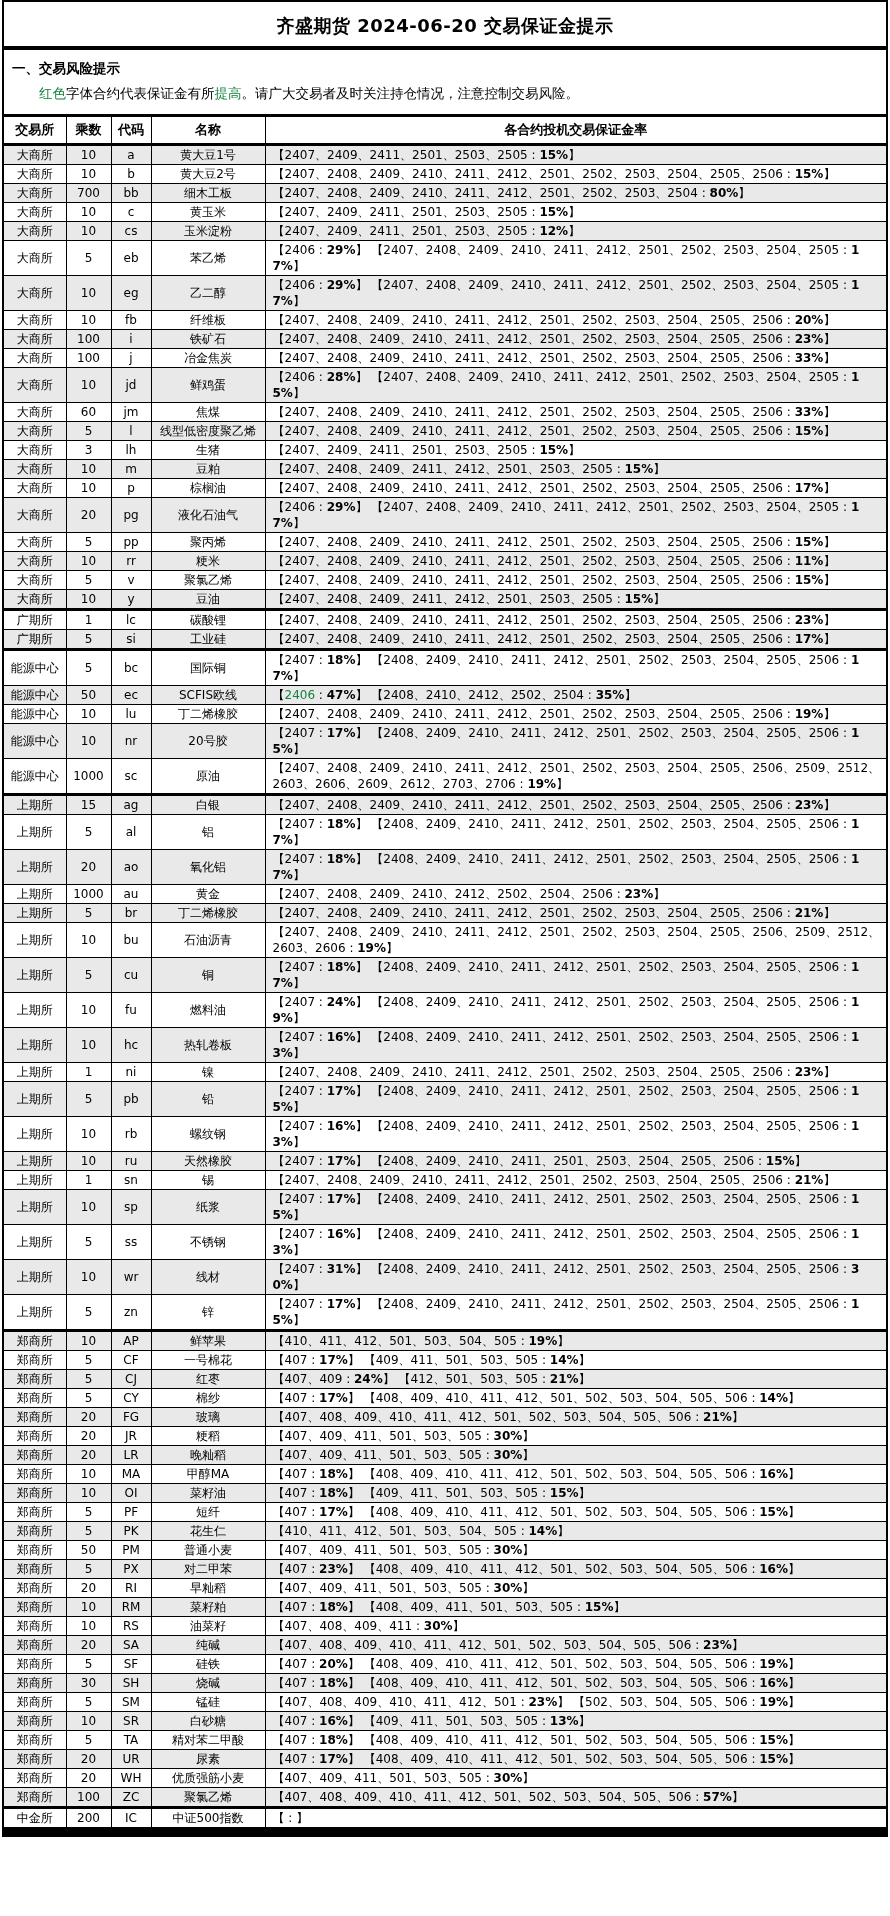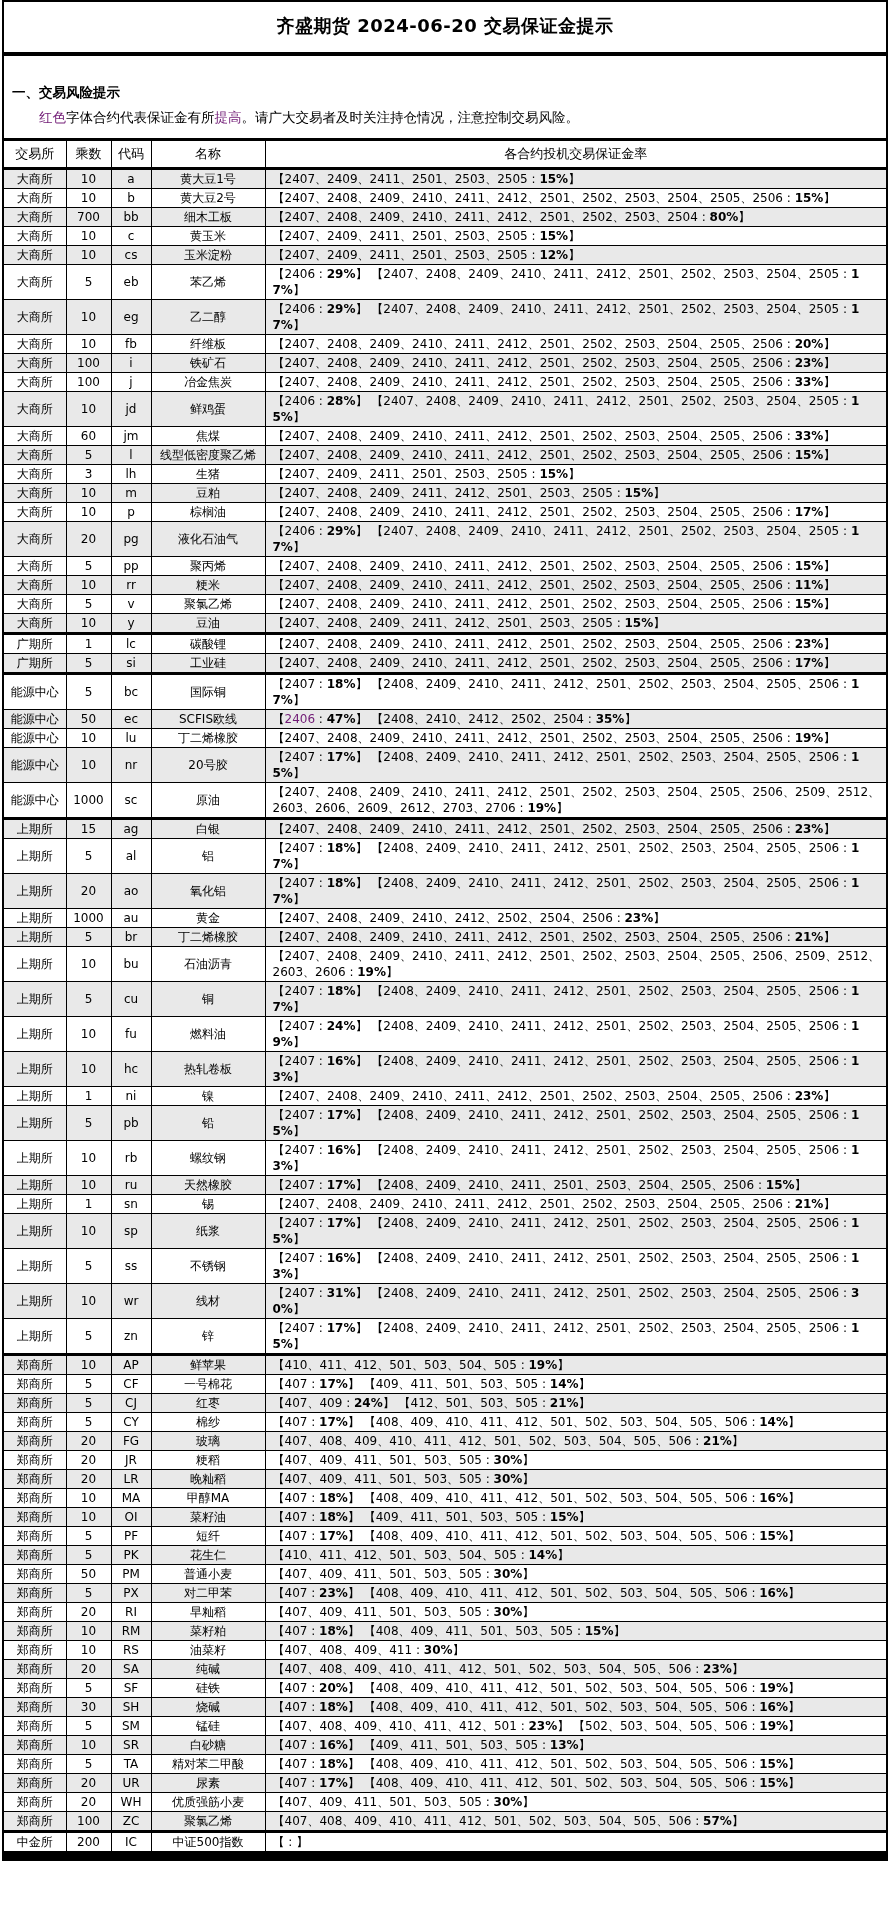--- a/index.html
+++ b/index.html
@@ -1,25 +1,25 @@
 <!DOCTYPE html>
 <html><head>
 <meta charset="utf-8">
 <style>
   html,body{margin:0;padding:0;background:#fff;}
   body{font-family:"DejaVu Sans","Liberation Sans",sans-serif;color:#000;}
   .page{width:882px;margin:0 auto;border:2px solid #000;border-bottom:7px solid #000;background:#fff;}
-  .title-box{border-bottom:4px solid #000;padding:12px 0 14px 0;}
+  .title-box{border-bottom:4px solid #000;padding:12px 0 8px 0;}
   .title{text-align:center;font-size:18px;font-weight:bold;letter-spacing:.5px;}
-  .intro{padding:24px 8px 8px 8px;font-size:13.5px;line-height:25px;}
+  .intro{padding:6px 8px 8px 8px;font-size:13.5px;line-height:25px;}
   .sec{font-weight:bold;}
   .para{text-indent:2em;}
-  .red{color:#701a75;}
+  .red{color:#15803d;}
   table.margin{border-collapse:collapse;width:100%;border-top:3px solid #000;border-bottom:3px solid #000;table-layout:fixed;}
-  table.margin th{font-size:13px;font-weight:normal;text-align:center;padding:4px 2px;border-bottom:3px solid #000;background:#fff;}
+  table.margin th{font-size:13px;font-weight:bold;text-align:center;padding:4px 2px;border-bottom:3px solid #000;background:#fff;}
   table.margin th.rate-h{}
   table.margin td{font-size:12px;line-height:16px;padding:1px 3px;border-top:1px solid #000;vertical-align:middle;}
   table.margin td.c{text-align:center;}
   table.margin td.rate{text-align:left;padding-left:7px;word-break:break-all;}
   table.margin col.c1{width:62px;} table.margin col.c2{width:45px;}
   table.margin col.c3{width:40px;} table.margin col.c4{width:114px;}
   tr.stripe td{background:#e9e9e9;}
   tr.group-start td{border-top:3px solid #000;}
   td.rate b{font-weight:bold;}
   .vline{border-right:1px solid #000;}

